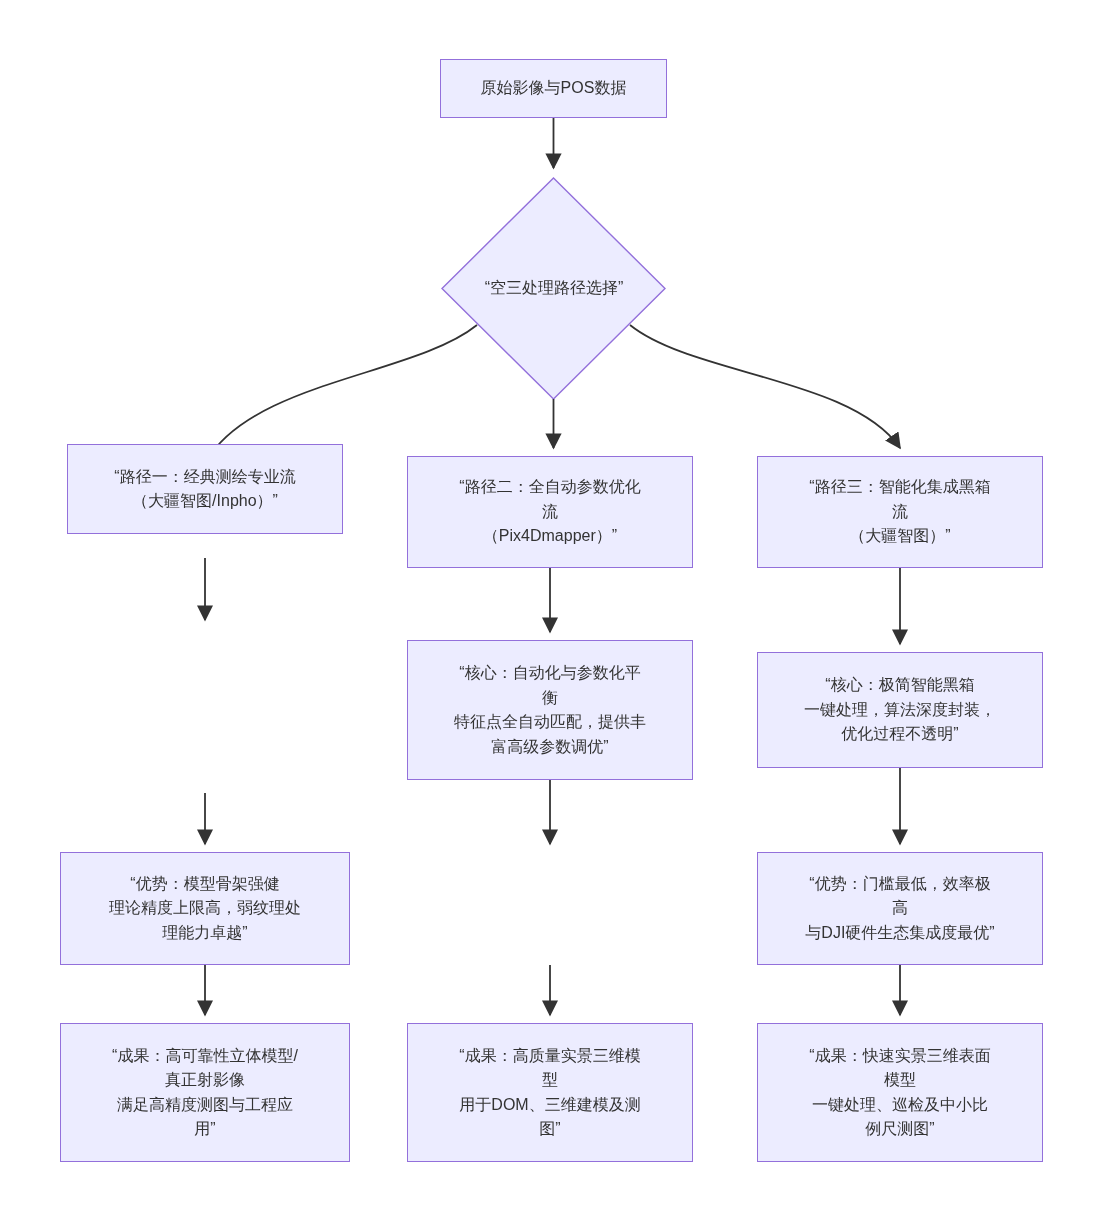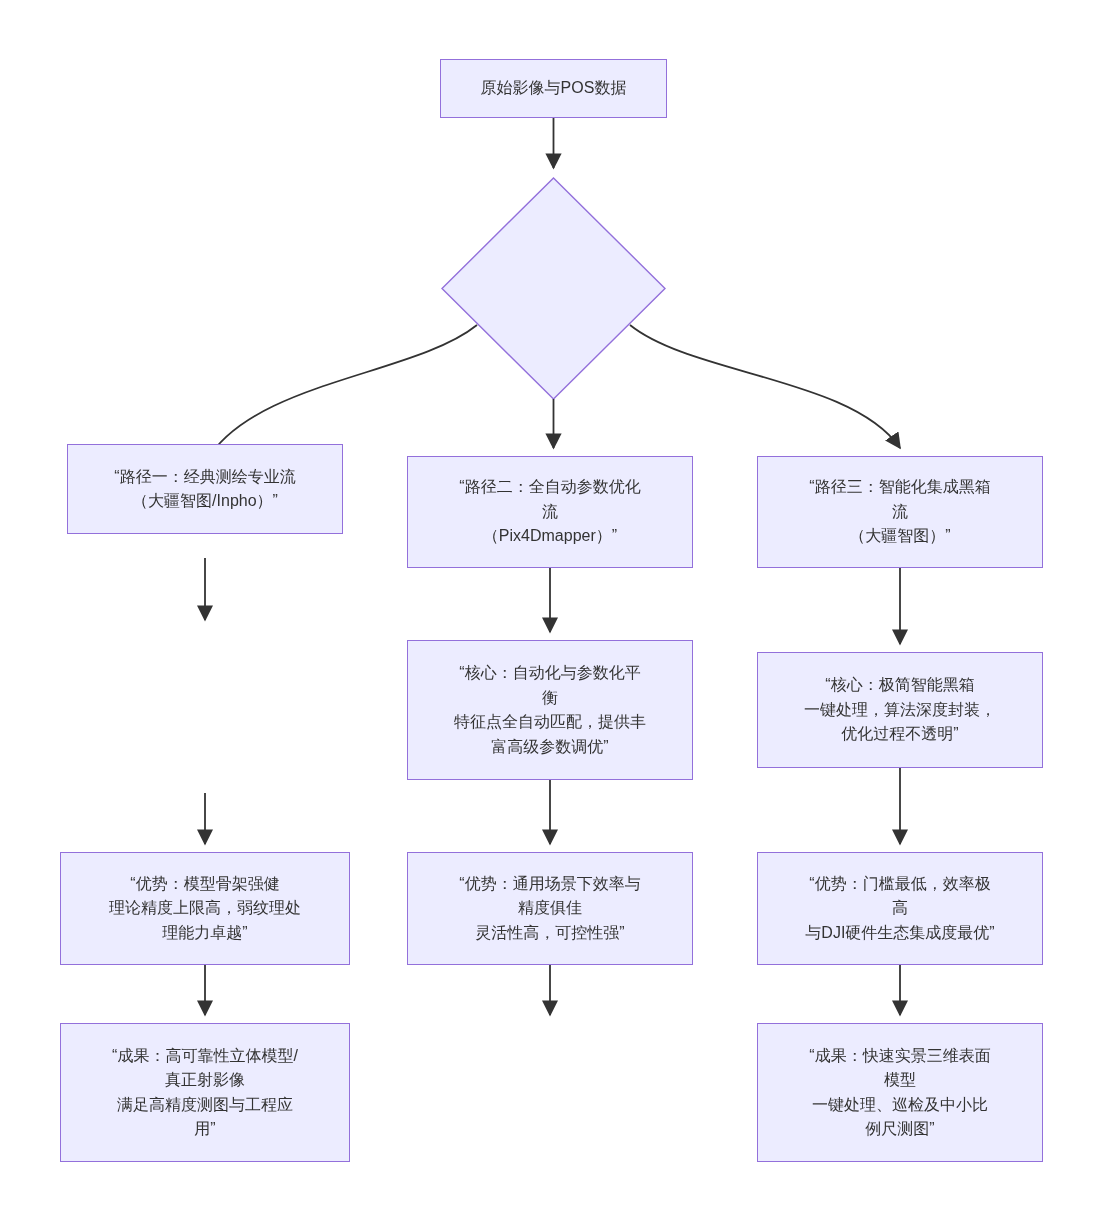--- a/index.html
+++ b/index.html
@@ -58,20 +58,21 @@
 
     <path class="edge" d="M205 965 V1015" marker-end="url(#arrowhead)"></path>
     <path class="edge" d="M550 965 V1015" marker-end="url(#arrowhead)"></path>
     <path class="edge" d="M900 965 V1015" marker-end="url(#arrowhead)"></path>
   </svg>
 
   <div class="node" style="left:440px;top:59px;width:227px;height:59px">
     <div class="ln">原始影像与POS数据</div>
   </div>
 
+  <div class="dlabel" style="left:444px;top:264px;width:220px;height:48px">“空三处理路径选择”</div>
 
   <div class="node" style="left:67px;top:444px;width:276px;height:90px">
     <div class="ln">“路径一：经典测绘专业流</div>
     <div class="ln">（大疆智图/Inpho）”</div>
   </div>
   <div class="node" style="left:407px;top:456px;width:286px;height:112px">
     <div class="ln">“路径二：全自动参数优化</div>
     <div class="ln">流</div>
     <div class="ln">（Pix4Dmapper）”</div>
   </div>
@@ -91,37 +92,38 @@
     <div class="ln">“核心：极简智能黑箱</div>
     <div class="ln">一键处理，算法深度封装，</div>
     <div class="ln">优化过程不透明”</div>
   </div>
 
   <div class="node" style="left:60px;top:852px;width:290px;height:113px">
     <div class="ln">“优势：模型骨架强健</div>
     <div class="ln">理论精度上限高，弱纹理处</div>
     <div class="ln">理能力卓越”</div>
   </div>
-  <div class="node" style="left:407px;top:852px;width:286px;height:113px">
-    <div class="ln">“优势：通用场景下效率与</div>
-    <div class="ln">精度俱佳</div>
-    <div class="ln">灵活性高，可控性强”</div>
-  </div>
   <div class="node" style="left:60px;top:1023px;width:290px;height:139px">
     <div class="ln">“成果：高可靠性立体模型/</div>
     <div class="ln">真正射影像</div>
     <div class="ln">满足高精度测图与工程应</div>
     <div class="ln">用”</div>
   </div>
 
   <div class="node" style="left:757px;top:852px;width:286px;height:113px">
     <div class="ln">“优势：门槛最低，效率极</div>
     <div class="ln">高</div>
     <div class="ln">与DJI硬件生态集成度最优”</div>
   </div>
+  <div class="node" style="left:407px;top:1023px;width:286px;height:139px">
+    <div class="ln">“成果：高质量实景三维模</div>
+    <div class="ln">型</div>
+    <div class="ln">用于DOM、三维建模及测</div>
+    <div class="ln">图”</div>
+  </div>
   <div class="node" style="left:757px;top:1023px;width:286px;height:139px">
     <div class="ln">“成果：快速实景三维表面</div>
     <div class="ln">模型</div>
     <div class="ln">一键处理、巡检及中小比</div>
     <div class="ln">例尺测图”</div>
   </div>
 
 </div>
 
 </body></html>

